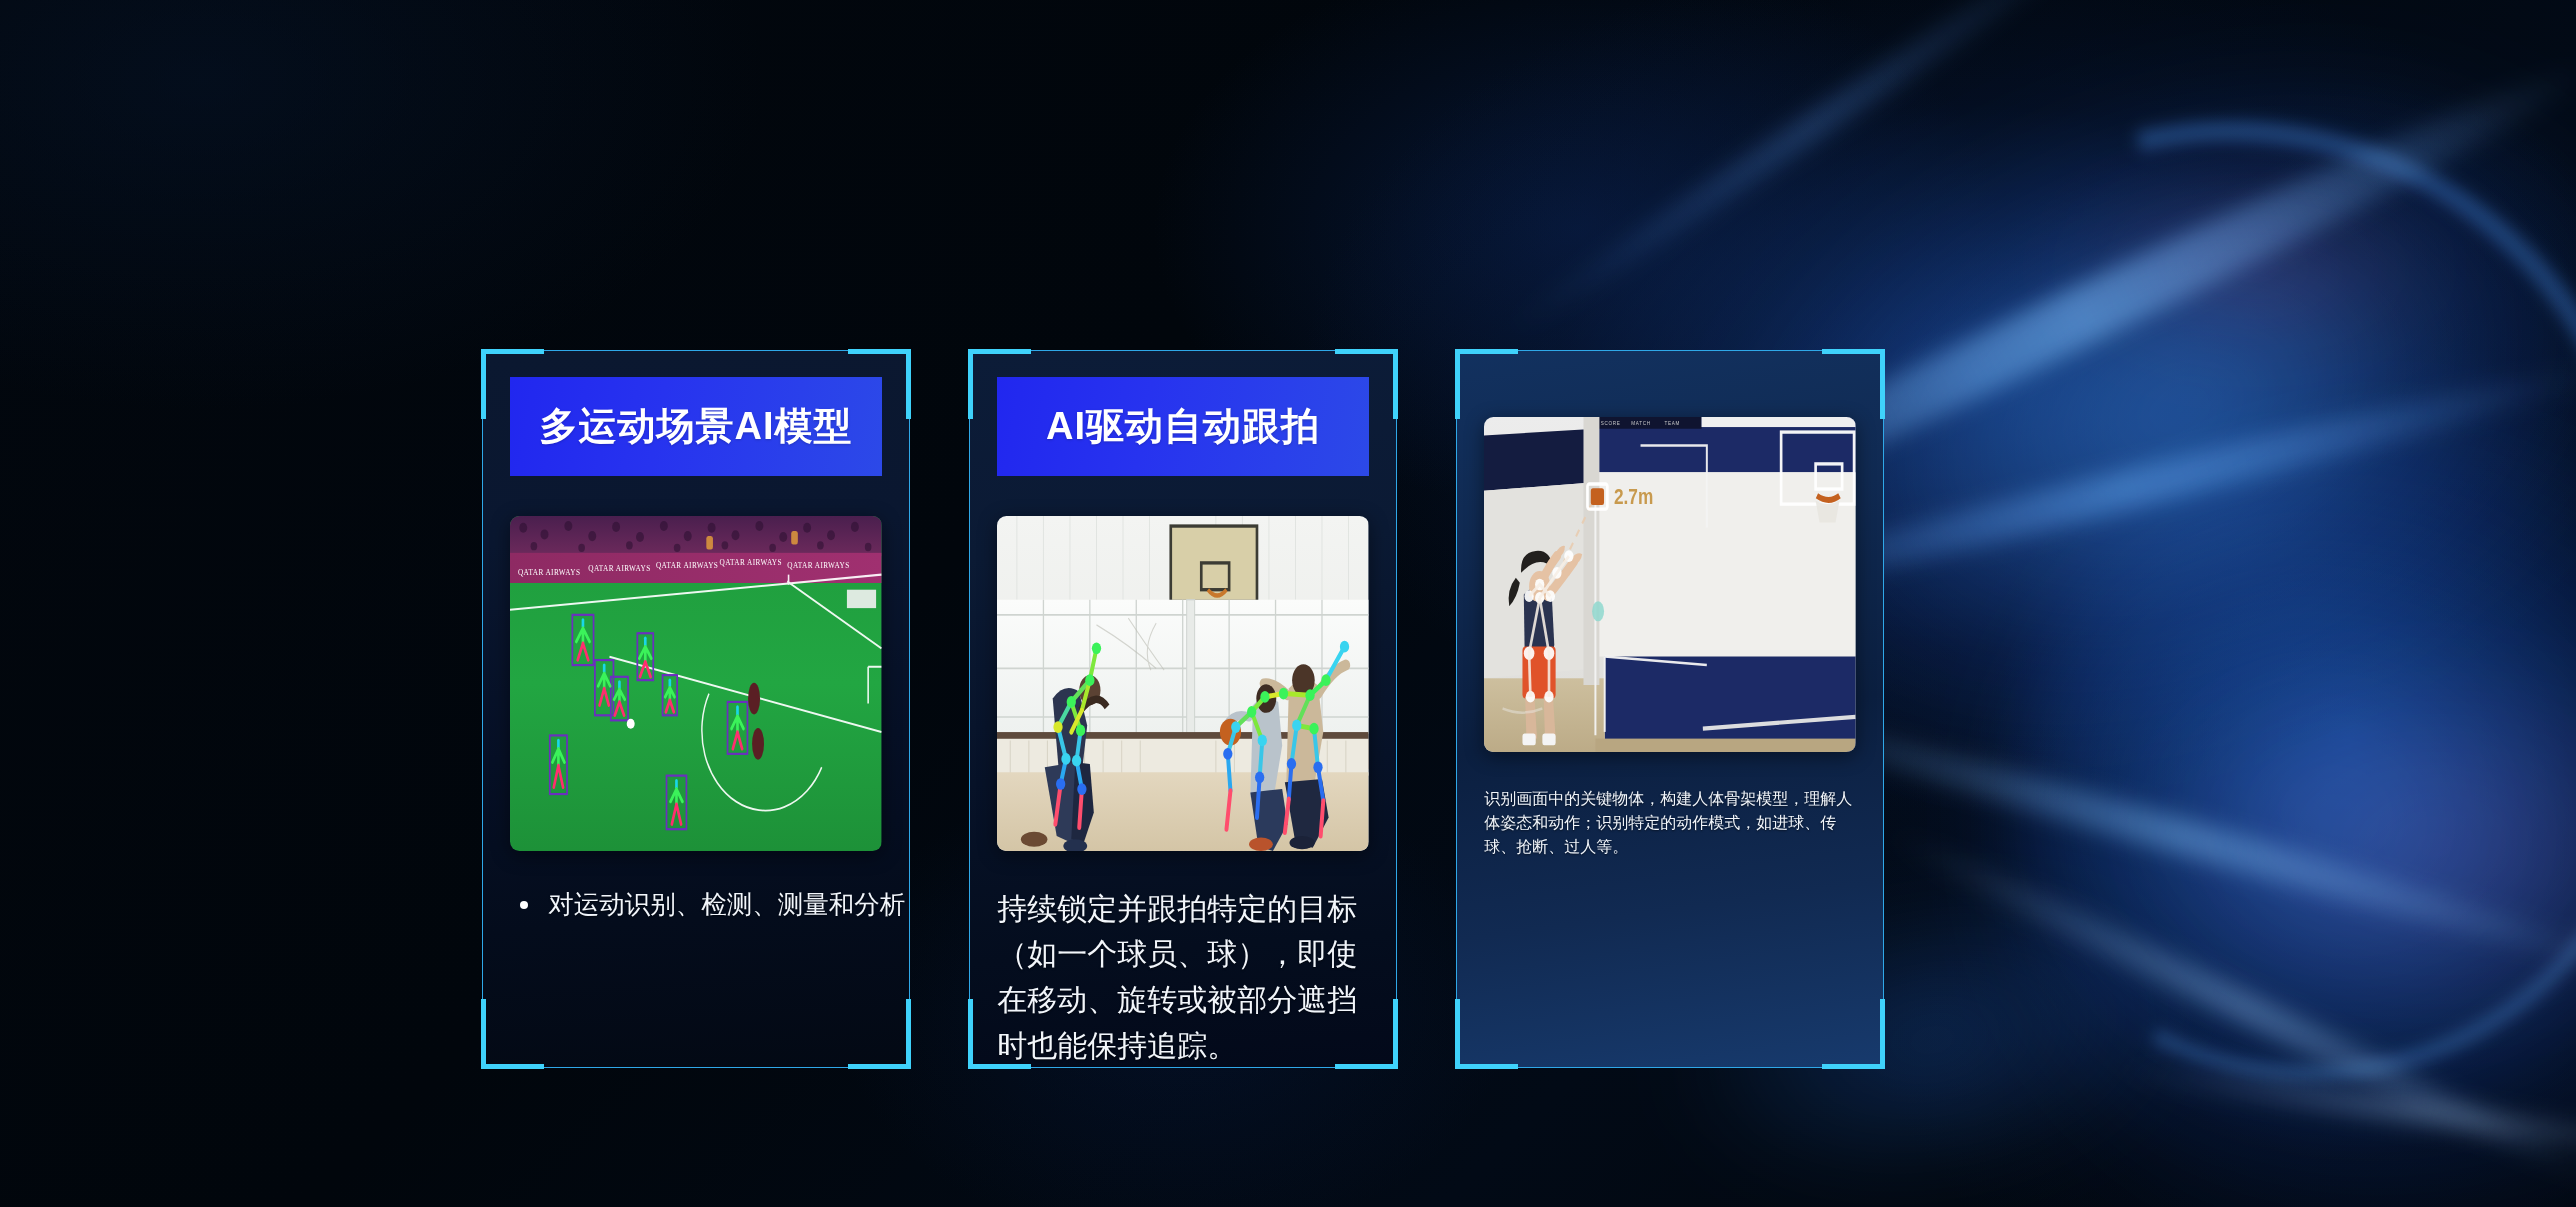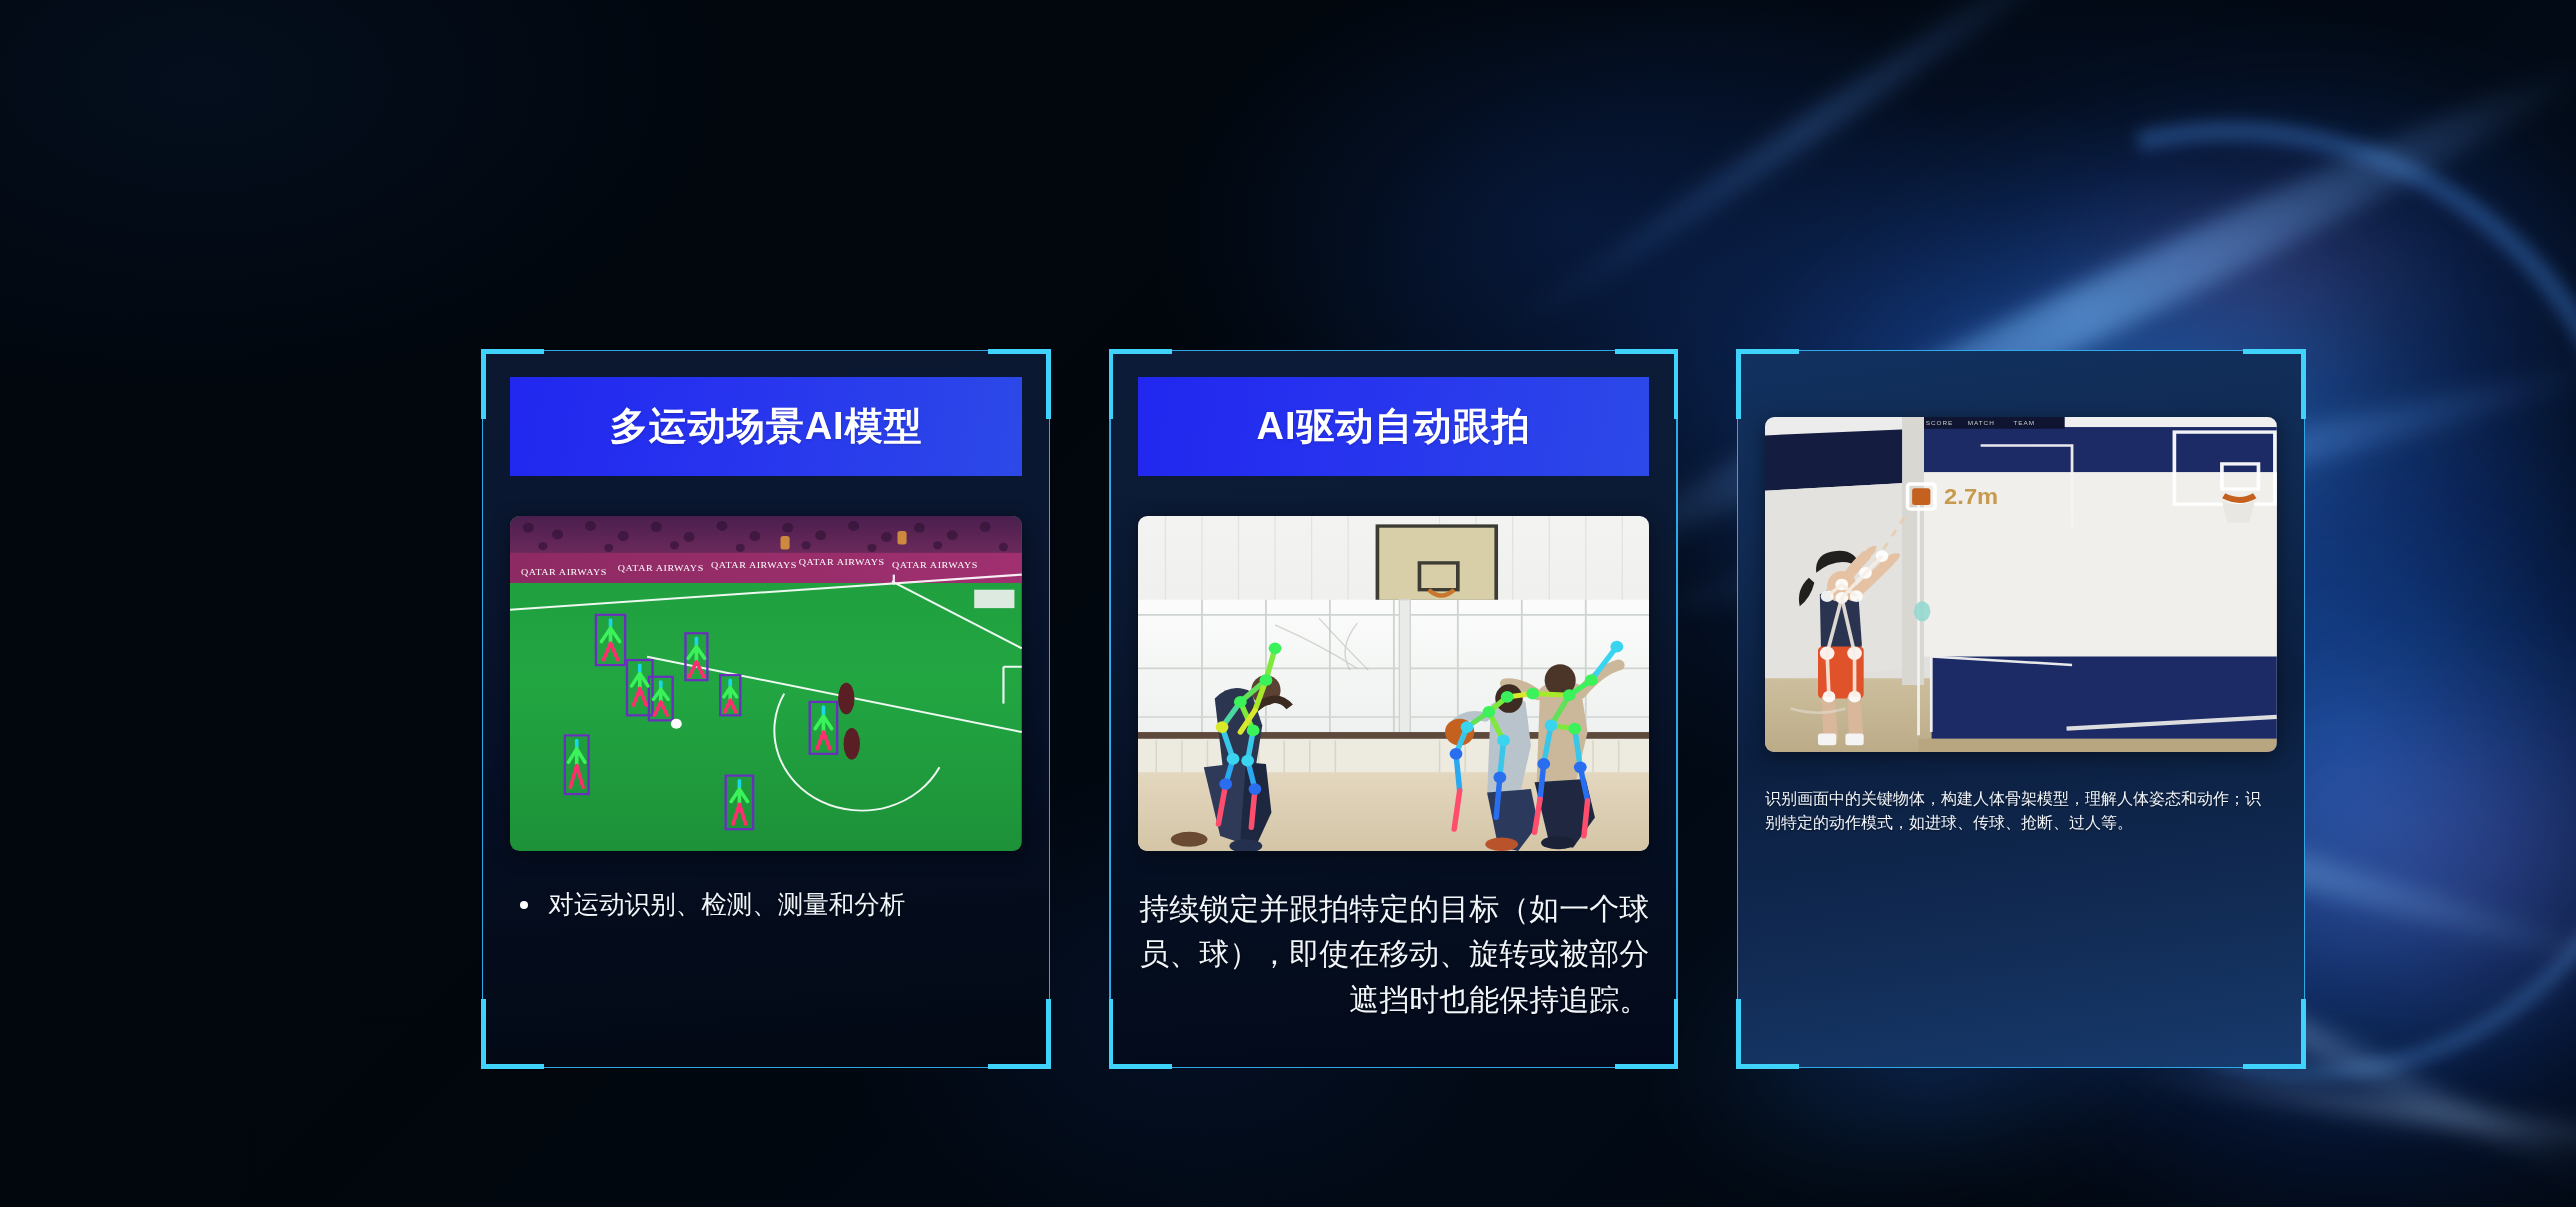--- a/index.html
+++ b/index.html
@@ -52,21 +52,21 @@
   .arc{ position:absolute; border-radius:50%; background:transparent;
         mix-blend-mode:screen; filter:blur(8px); }
   .a1{ width:839px;height:839px; left:1811px; top:121px;
        border:20px solid rgba(70,140,250,.30); border-color:rgba(70,140,250,.34) transparent transparent transparent;
        transform:rotate(32deg); }
   .a2{ width:704px;height:704px; left:1959px; top:376px;
        border:14.8px solid rgba(90,160,255,.26); border-color:transparent transparent rgba(90,160,255,.30) transparent;
        transform:rotate(-18deg); }
 
   
-  #row{ position:absolute; left:482px; top:350px; width:1823px; height:718px; z-index:5;
+  #row{ position:absolute; left:482px; top:350px; width:1402px; height:718px; z-index:5;
         display:flex; gap:59px; }
 
   .card{ position:relative; flex:1 1 0; }
 
   .frame{ position:absolute; inset:0; pointer-events:none; }
   .frame .edge{ position:absolute; background:#2fa8e8; }
   .frame .e-top{ left:0; right:0; top:0; height:1.3px; }
   .frame .e-bot{ left:0; right:0; bottom:0; height:1.3px; }
   .frame .e-left{ top:0; bottom:0; left:0; width:1.3px; }
   .frame .e-right{ top:0; bottom:0; right:0; width:1.3px; }
@@ -86,21 +86,21 @@
   .c-br .h{ right:0; bottom:0; width:63px; height:4.7px; }
   .c-br .v{ right:0; bottom:0; width:4.7px; height:70px; }
 
   .card-body{
     position:absolute; left:1.3px; right:1.3px; top:1.3px; bottom:1.3px;
     padding:25.5px 27px 0 27px;
     display:flex; flex-direction:column; align-items:center;
     background:linear-gradient(176deg,#0b1830 0%, #0a1730 26%, #061026 55%, #040c1c 78%, #030914 100%);
     overflow:hidden;
   }
-  .card-2 .card-body{ background:linear-gradient(176deg,#0c1c38 0%,#0b1a34 28%,#071228 58%,#040d1e 82%,#03091a 100%);text-align:right; }
+  .card-2 .card-body{ background:linear-gradient(176deg,#0c1c38 0%,#0b1a34 28%,#071228 58%,#040d1e 82%,#03091a 100%); }
   .card-3 .card-body{ background:linear-gradient(172deg,#12315f 0%,#102a52 24%,#0b1f40 52%,#112a52 76%,#173a6d 100%); }
 
   .title-band{
     width:100%; height:99px; flex:none;
     background:linear-gradient(100deg,#2127ef 0%,#2733ef 40%,#2c49e8 100%);
     display:flex; align-items:center; justify-content:center;
   }
   .card-3 .title-band{ background:linear-gradient(100deg,#2027f0 0%,#2634ee 45%,#2e4fe6 100%); }
   .title-band h2{
     color:#fff; font-size:38px; font-weight:700; letter-spacing:1px; line-height:1;

